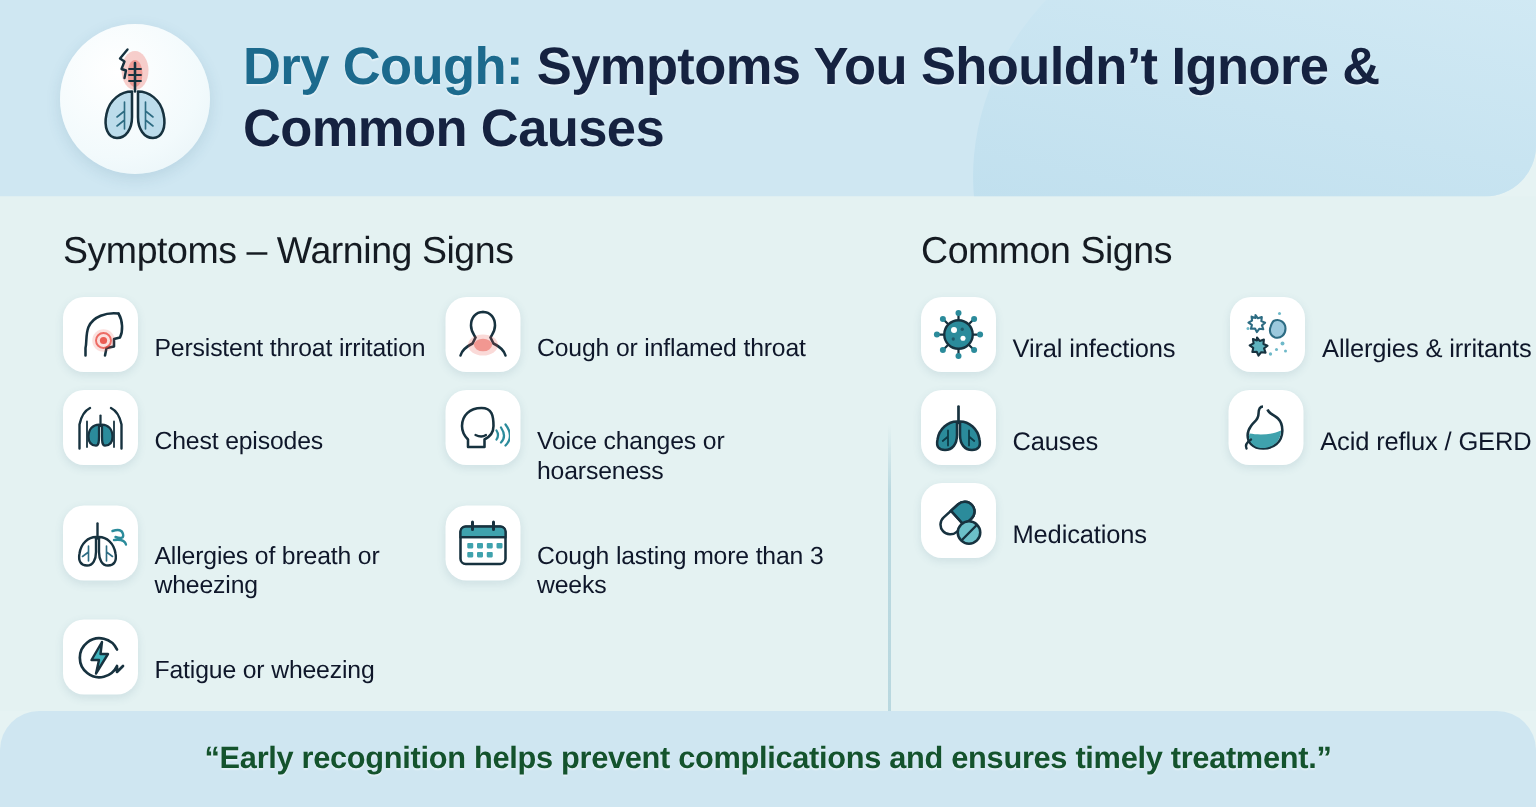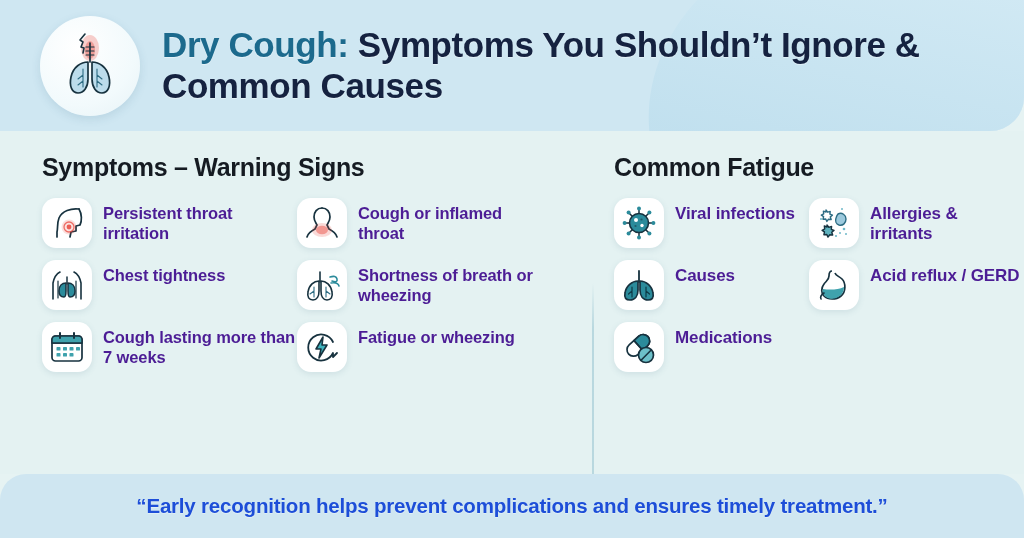--- a/index.html
+++ b/index.html
@@ -53,66 +53,66 @@
   }
   .columns{display:flex;height:100%;}
   .col-left{width:592px;padding:22px 0 0 42px;box-sizing:border-box;position:relative;}
   .divider{
     position:absolute;left:592px;top:152px;width:2px;height:250px;
     background:linear-gradient(180deg,rgba(160,200,210,0) 0%,rgba(150,195,208,.55) 18%,rgba(150,195,208,.55) 82%,rgba(160,200,210,0) 100%);
   }
   .col-right{flex:1;padding:22px 0 0 22px;box-sizing:border-box;}
 
   .section-title{
-    font-size:25px;font-weight:700;color:#151b22;letter-spacing:-.3px;
+    font-size:25px;font-weight:400;color:#151b22;letter-spacing:-.3px;
     margin:0 0 16px 0;
   }
   .col-right .section-title{margin-left:0;}
 
   .grid{display:flex;flex-wrap:wrap;}
   .item{
     display:flex;align-items:flex-start;
     width:255px;margin-bottom:12px;
     position:relative;
   }
   .col-right .item{width:195px;}
-  .item.wide-r{width:212px;}
+  .item.wide-r{width:212px;justify-content:flex-end;}
   .icon-tile{
     width:50px;height:50px;flex:0 0 auto;
     background:#ffffff;border-radius:14px;
     box-shadow:0 2px 6px rgba(60,110,130,.13);
     display:flex;align-items:center;justify-content:center;
     margin-right:11px;
   }
   .icon-tile svg{display:block;}
   .item-label{
     font-size:16.5px;line-height:1.2;
-    color:#4c1d95;font-weight:700;
-    padding-top:6px;letter-spacing:-.1px;
+    color:#0f172a;font-weight:400;
+    padding-top:6px;letter-spacing:-.1px;margin-top:19px;
   }
   .col-right .item-label{font-size:17px;}
 
   
   .callout{
     position:absolute;left:466px;top:396px;
     width:125px;height:56px;box-sizing:border-box;
     background:#cde4ef;border-radius:5px;
     padding:7px 9px;
     font-size:11.2px;line-height:1.33;font-weight:700;color:#1b2730;
   }
 
   
   .footer{
     position:absolute;left:0;top:474px;width:1024px;height:64px;
     background:#cfe6f1;
     border-top-left-radius:26px;border-top-right-radius:26px;
     display:flex;align-items:center;justify-content:center;
   }
   .footer-quote{
-    font-size:20.5px;font-weight:700;color:#1d4ed8;letter-spacing:-.2px;
+    font-size:20.5px;font-weight:700;color:#14532d;letter-spacing:-.2px;
     text-shadow:0 1px 1px rgba(255,255,255,.4);
   }
 </style>
 </head>
 <body>
 
 <div class="poster">
 
   <div class="header">
     <div class="header-wave"></div>
@@ -177,75 +177,85 @@
           <div class="item">
             <div class="icon-tile">
               <svg width="36" height="34" viewBox="0 0 36 34">
                 <path d="M11 4 C7 6 5 10 4 15 L4 31 M25 4 C29 6 31 10 32 15 L32 31" fill="none" stroke="#17323f" stroke-width="1.6" stroke-linecap="round"></path>
                 <path d="M9 13 L9 30 M27 13 L27 30" fill="none" stroke="#17323f" stroke-width="1.2" stroke-linecap="round"></path>
                 <path d="M18 9 L18 16" stroke="#17323f" stroke-width="1.5" stroke-linecap="round"></path>
                 <path d="M17 15 C13 15 10 18 10 23 C10 27 12 29 15 29 C17 29 17 26 17 23 Z" fill="#2b8b9b" stroke="#17323f" stroke-width="1.5" stroke-linejoin="round"></path>
                 <path d="M19 15 C23 15 26 18 26 23 C26 27 24 29 21 29 C19 29 19 26 19 23 Z" fill="#2b8b9b" stroke="#17323f" stroke-width="1.5" stroke-linejoin="round"></path>
               </svg>
             </div>
-            <div class="item-label">Chest tightness</div>
-          </div>
-
+            <div class="item-label">Chest episodes</div>
+          </div>
+
+          <div class="item">
+            <div class="icon-tile">
+              <svg width="36" height="34" viewBox="0 0 36 34">
+                <path d="M17 4 C9 4 4 9 4 16 C4 20 6 23 8 25 L8 30 L19 30 L19 25 C23 23 25 20 25 16 C25 9 24 4 17 4 Z" fill="#ffffff" stroke="#17323f" stroke-width="1.7" stroke-linejoin="round"></path>
+                <path d="M13 22 q4 2 7 0" fill="none" stroke="#17323f" stroke-width="1.5" stroke-linecap="round"></path>
+                <path d="M27 19 q2 3 0 6 M30 17 q4 6 0 10 M33 15 q6 8 0 14" fill="none" stroke="#2b8b9b" stroke-width="1.5" stroke-linecap="round"></path>
+              </svg>
+            </div>
+            <div class="item-label">Voice changes or hoarseness</div>
+          </div>
 
           <div class="item">
             <div class="icon-tile">
               <svg width="36" height="34" viewBox="0 0 36 34">
                 <path d="M16 4 L16 14" stroke="#17323f" stroke-width="1.6" stroke-linecap="round"></path>
                 <path d="M15 13 C10 13 5 17 4 24 C3 29 5 32 9 32 C13 32 15 28 15 23 Z" fill="#ffffff" stroke="#17323f" stroke-width="1.6" stroke-linejoin="round"></path>
                 <path d="M17 13 C22 13 27 17 28 24 C29 29 27 32 23 32 C19 32 17 28 17 23 Z" fill="#ffffff" stroke="#17323f" stroke-width="1.6" stroke-linejoin="round"></path>
                 <path d="M10 19 L10 29 M10 23 L6 26 M22 19 L22 29 M22 23 L26 26" stroke="#2d6c83" stroke-width="1.1" stroke-linecap="round" fill="none"></path>
                 <path d="M26 9 q6 -2 7 2 t-5 2 M27 15 q7 -1 8 3" fill="none" stroke="#2b8b9b" stroke-width="1.6" stroke-linecap="round"></path>
               </svg>
             </div>
-            <div class="item-label">Shortness of breath or wheezing</div>
+            <div class="item-label">Allergies of breath or wheezing</div>
           </div>
 
           <div class="item">
             <div class="icon-tile">
               <svg width="36" height="34" viewBox="0 0 36 34">
                 <rect x="3" y="6" width="30" height="25" rx="3.5" fill="#ffffff" stroke="#17323f" stroke-width="1.7"></rect>
                 <path d="M3 13 L33 13" stroke="#17323f" stroke-width="1.6"></path>
                 <path d="M3 9.5 a3.5 3.5 0 0 1 3.5 -3.5 h23 a3.5 3.5 0 0 1 3.5 3.5 v3.5 h-30 z" fill="#3fa2ad" stroke="#17323f" stroke-width="1.5"></path>
                 <path d="M11 3 L11 8 M25 3 L25 8" stroke="#17323f" stroke-width="2" stroke-linecap="round"></path>
                 <g fill="#3fa2ad">
                   <rect x="7.5" y="17" width="4" height="3.6" rx=".7"></rect>
                   <rect x="14" y="17" width="4" height="3.6" rx=".7"></rect>
                   <rect x="20.5" y="17" width="4" height="3.6" rx=".7"></rect>
                   <rect x="27" y="17" width="4" height="3.6" rx=".7"></rect>
                   <rect x="7.5" y="23" width="4" height="3.6" rx=".7"></rect>
                   <rect x="14" y="23" width="4" height="3.6" rx=".7"></rect>
                   <rect x="20.5" y="23" width="4" height="3.6" rx=".7"></rect>
                 </g>
               </svg>
             </div>
-            <div class="item-label">Cough lasting more than 7 weeks</div>
+            <div class="item-label">Cough lasting more than 3 weeks</div>
           </div>
 
           <div class="item">
             <div class="icon-tile">
               <svg width="36" height="34" viewBox="0 0 36 34">
                 <path d="M29 12 A13 13 0 1 0 29 23 L29 27 L33 23" fill="none" stroke="#17323f" stroke-width="1.8" stroke-linecap="round" stroke-linejoin="round"></path>
                 <path d="M19 7 L12 19 L17 19 L15 28 L23 15 L18 15 Z" fill="#3fb3bd" stroke="#17323f" stroke-width="1.6" stroke-linejoin="round"></path>
               </svg>
             </div>
             <div class="item-label">Fatigue or wheezing</div>
           </div>
 
         </div>
       </div>
 
       <div class="divider"></div>
 
       <div class="col-right">
-        <h2 class="section-title">Common Fatigue</h2>
+        <h2 class="section-title">Common Signs</h2>
         <div class="grid">
 
           <div class="item">
             <div class="icon-tile">
               <svg width="36" height="34" viewBox="0 0 36 34">
                 <g stroke="#17323f" stroke-width="1.5" stroke-linecap="round">
                   <path d="M18 2 L18 7 M18 27 L18 32 M4 17 L9 17 M27 17 L32 17 M8 7 L11.5 10.5 M24.5 23.5 L28 27 M28 7 L24.5 10.5 M11.5 23.5 L8 27"></path>
                 </g>
                 <g fill="#2b8b9b">
                   <circle cx="18" cy="2.6" r="2"></circle>

